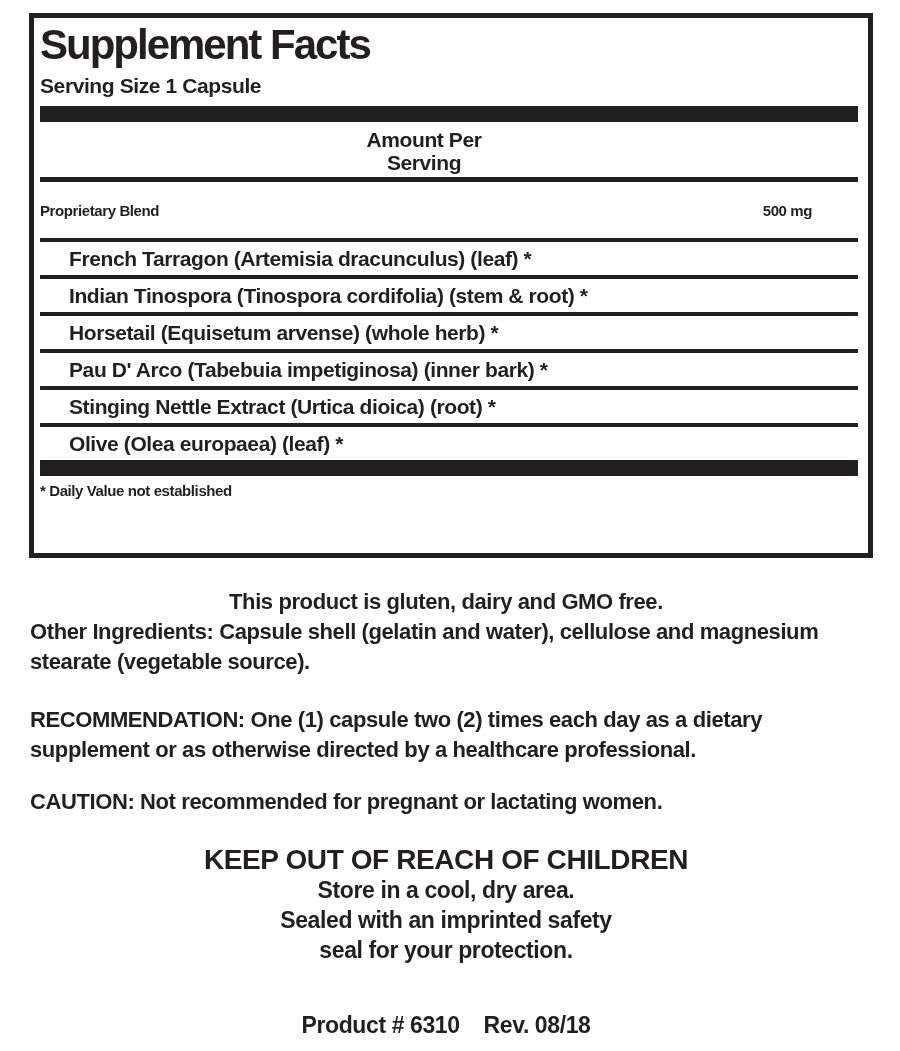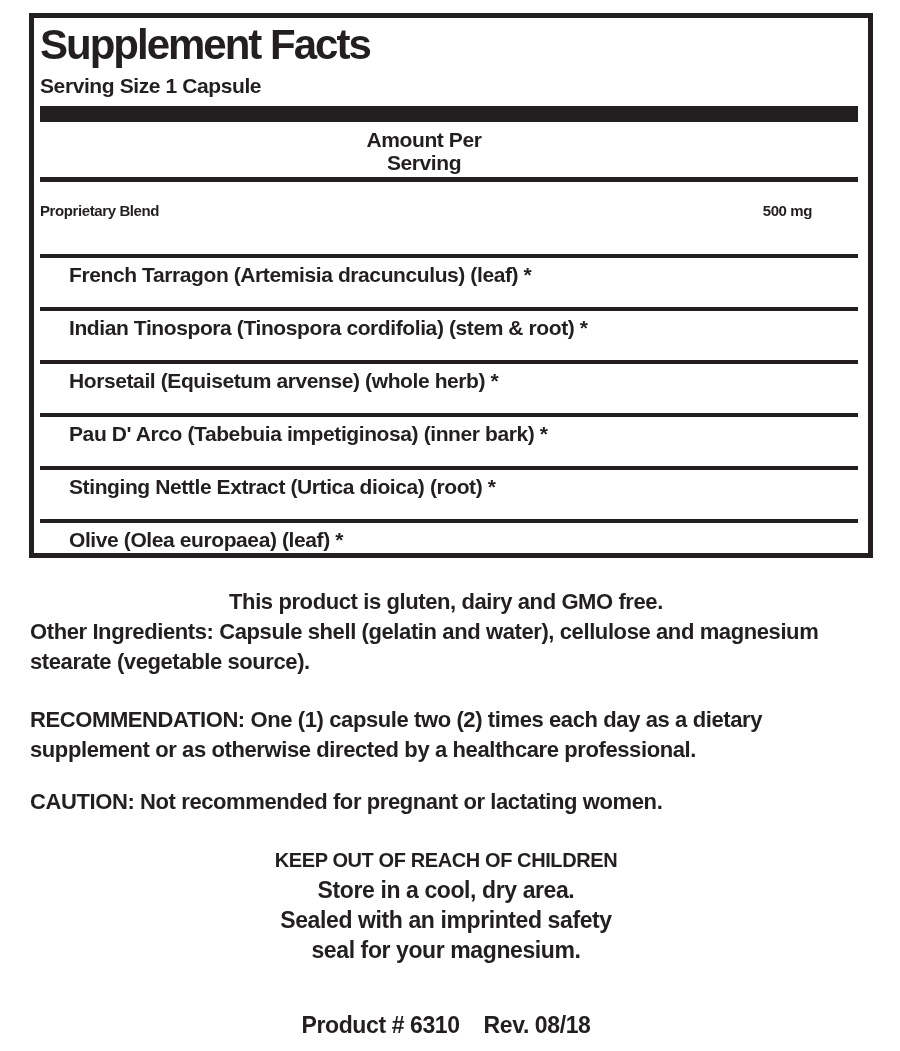--- a/index.html
+++ b/index.html
@@ -72,21 +72,20 @@
   .blend-amount { margin-right: 46px; }
   .ing-row {
     border-top: 4px solid #231f20;
     height: 37px;
     box-sizing: border-box;
     display: flex;
     align-items: center;
     padding-left: 29px;
     font-size: 21px;
     white-space: nowrap;
-    margin-top: 16px;
   }
   .sf-footnote {
     font-size: 15px;
     padding-top: 6px;
   }
 
   
   .below {
     position: absolute;
     left: 30px;
@@ -99,21 +98,21 @@
   .free-note {
     margin-top: 22px;
     text-align: center;
   }
   .recommendation { margin-top: 28px; }
   .caution { margin-top: 22px; }
   .keepout-block {
     margin-top: 28px;
     text-align: center;
   }
-  .keepout-heading { font-size: 20px; }
+  .keepout-heading { font-size: 28px; }
   .storage-line { font-size: 23px; }
   .product-line {
     margin-top: 45px;
     text-align: center;
     font-size: 23px;
     white-space: nowrap;
   }
   .product-line .rev { margin-left: 18px; }
 </style>
 </head>
@@ -170,21 +169,21 @@
   <p class="para"><span>Other Ingredients:</span> <span>Capsule shell (gelatin and water), cellulose and magnesium stearate (vegetable source).</span></p>
 
   <p class="para recommendation"><span>RECOMMENDATION:</span> <span>One (1) capsule two (2) times each day as a dietary supplement or as otherwise directed by a healthcare professional.</span></p>
 
   <p class="para caution"><span>CAUTION:</span> <span>Not recommended for pregnant or lactating women.</span></p>
 
   <div class="keepout-block">
     <div class="keepout-heading">KEEP OUT OF REACH OF CHILDREN</div>
     <div class="storage-line">Store in a cool, dry area.</div>
     <div class="storage-line">Sealed with an imprinted safety</div>
-    <div class="storage-line">seal for your magnesium.</div>
+    <div class="storage-line">seal for your protection.</div>
   </div>
 
   <div class="product-line">
     <span>Product # 6310</span>
     <span class="rev">Rev. 08/18</span>
   </div>
 
 </div>
 
 </body></html>

